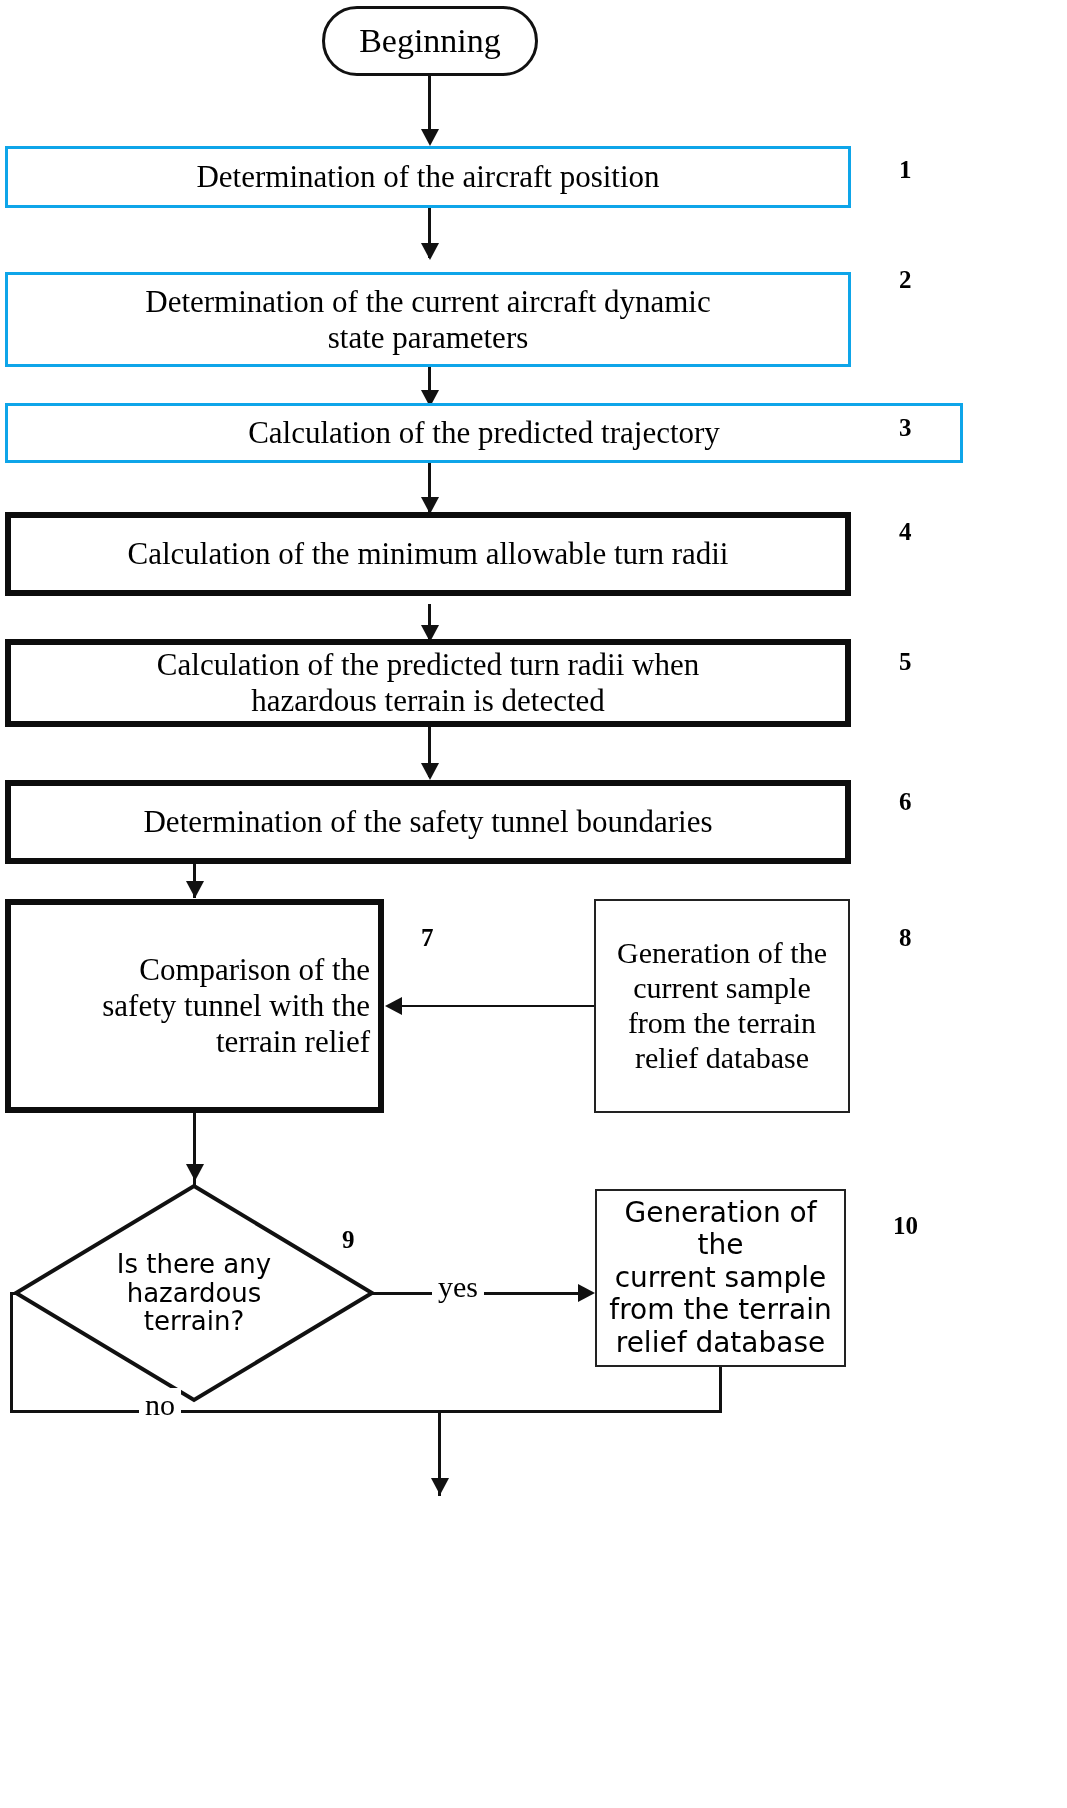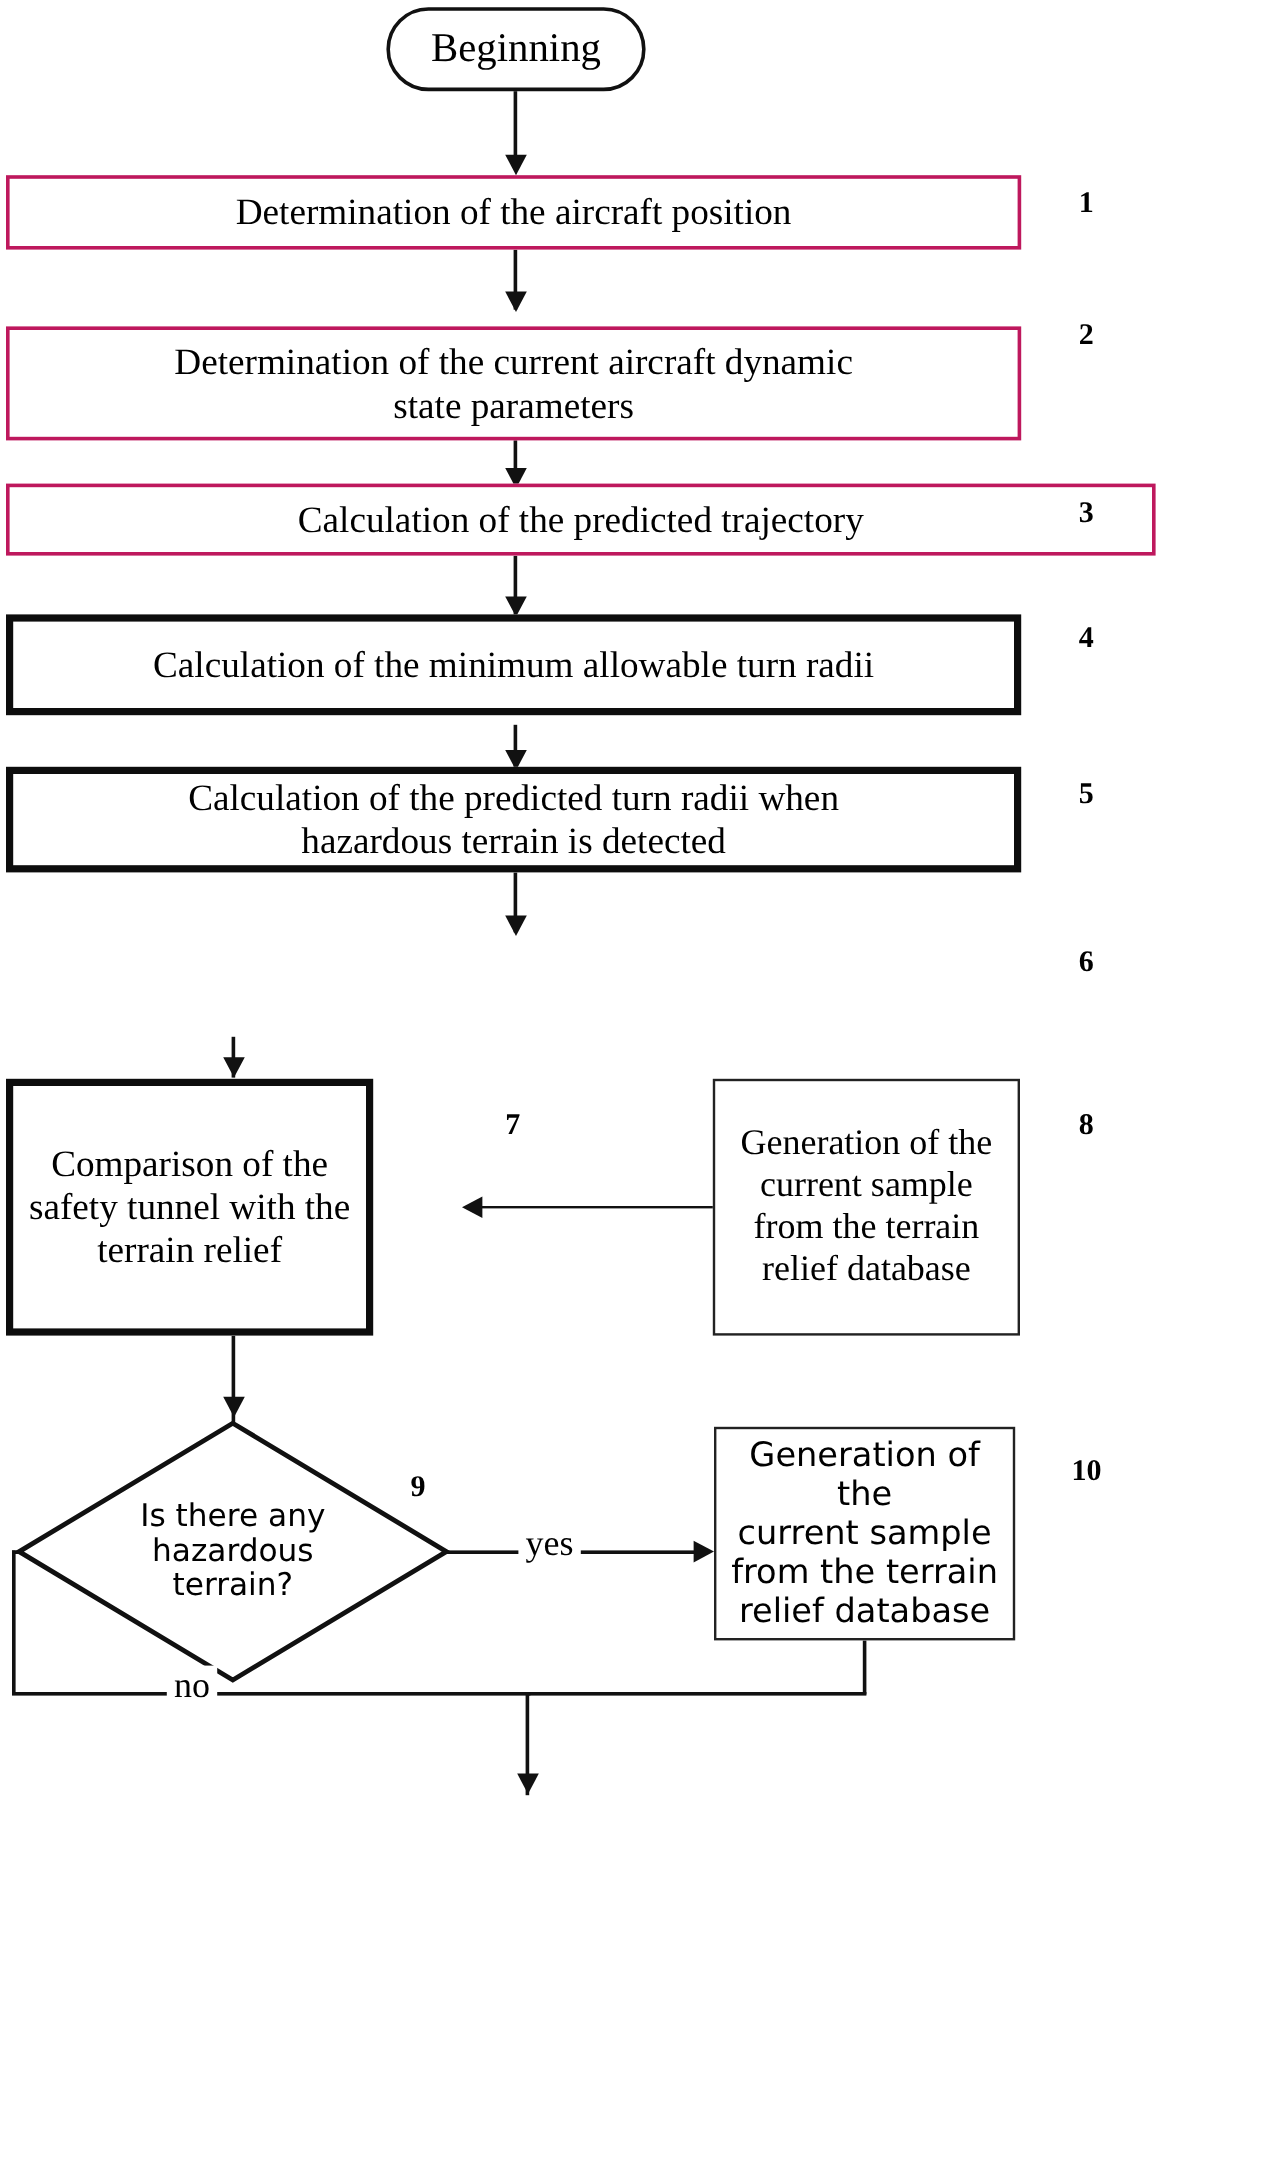--- a/index.html
+++ b/index.html
@@ -21,21 +21,21 @@
     box-sizing: border-box;
     background: #ffffff;
     display: flex;
     align-items: center;
     justify-content: center;
     text-align: center;
     color: #000000;
     z-index: 3;
   }
   .proc {
-    border: 3px solid #be185d;
+    border: 3px solid #0ea5e9;
   }
   .proc.thick {
     border: 6px solid #0d0d0d;
   }
   .proc.thin {
     border: 2px solid #222222;
   }
   .terminator {
     border: 3px solid #111111;
     border-radius: 40px;
@@ -172,26 +172,29 @@
 
   <div class="node proc thick" style="left:5px; top:639px; width:846px; height:88px;">
     <span class="txt serif" style="font-size:31px;">Calculation of the predicted turn radii when
 hazardous terrain is detected</span>
   </div>
   <div class="step-num" style="left:899px; top:648px;">5</div>
 
   <div class="wire v" style="left:428px; top:727px; height:50px;"></div>
   <div class="arrow-down" style="left:421px; top:763px;"></div>
 
+  <div class="node proc thick" style="left:5px; top:780px; width:846px; height:84px;">
+    <span class="txt serif" style="font-size:31px;">Determination of the safety tunnel boundaries</span>
+  </div>
   <div class="step-num" style="left:899px; top:788px;">6</div>
 
   <div class="wire v" style="left:193px; top:864px; height:34px;"></div>
   <div class="arrow-down" style="left:186px; top:881px;"></div>
 
-  <div class="node proc thick" style="left:5px; top:899px; width:306px; height:214px;">
+  <div class="node proc thick" style="left:5px; top:899px; width:379px; height:214px;text-align:right;">
     <span class="txt serif" style="font-size:31px;">Comparison of the
 safety tunnel with the
 terrain relief</span>
   </div>
   <div class="step-num" style="left:421px; top:924px;">7</div>
 
   <div class="node proc thin" style="left:594px; top:899px; width:256px; height:214px;">
     <span class="txt serif" style="font-size:30px;">Generation of the
 current sample
 from the terrain

